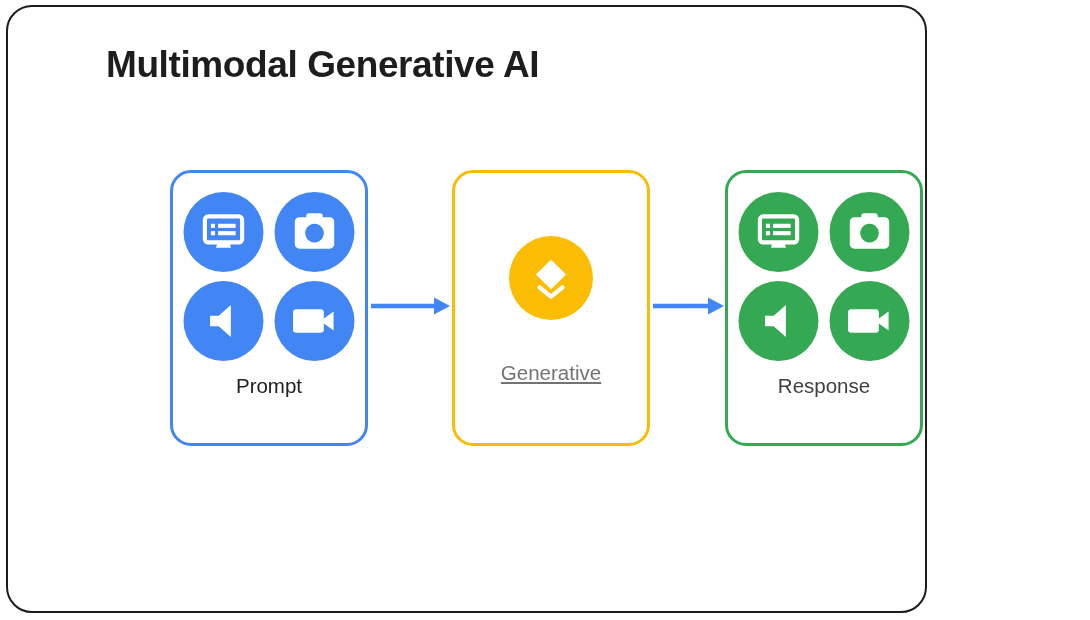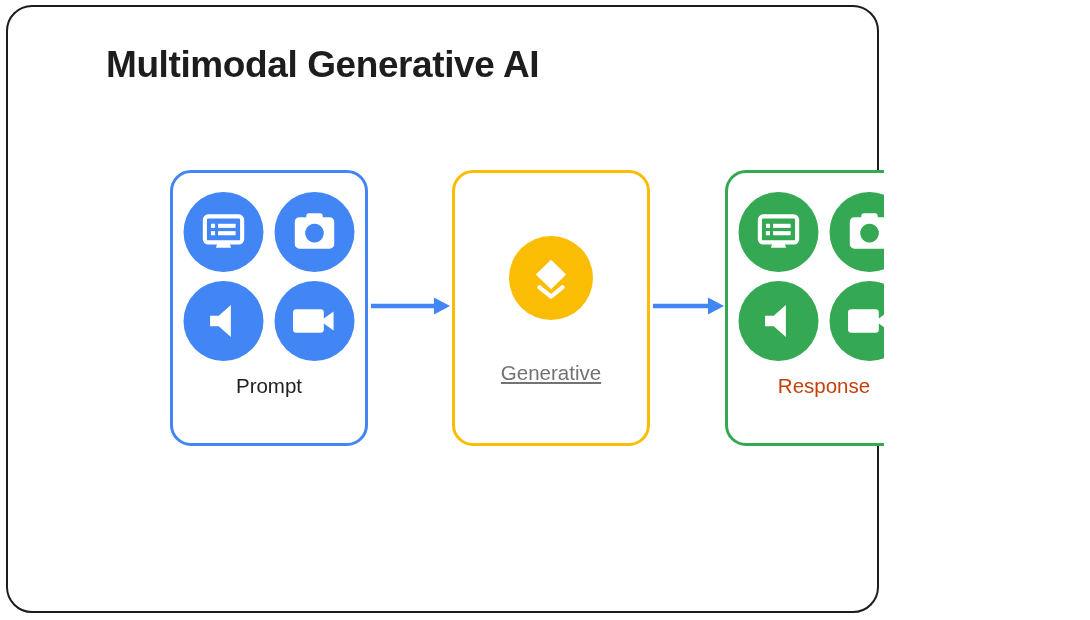--- a/index.html
+++ b/index.html
@@ -1,18 +1,18 @@
 <!DOCTYPE html>
 <html><head>
 <meta charset="utf-8">
 <style>
   html,body { margin:0; padding:0; background:#ffffff; }
   .canvas {
     position:relative; width:884px; height:620px; overflow:hidden;
-    font-family:"Liberation Sans","DejaVu Sans",sans-serif; background:#ffffff;
+    font-family:"Liberation Sans","DejaVu Sans",sans-serif; background:#ffffff;padding-left:48px;
   }
   .frame {
     position:absolute; left:6px; top:5px; right:5px; bottom:7px;
     border:2.5px solid #1c1c1c; border-radius:26px; pointer-events:none;
   }
   .title {
     position:absolute; left:106px; top:44px; margin:0;
     font-size:37px; font-weight:700; letter-spacing:-0.4px; color:#1d1d1f;
     white-space:nowrap;
   }
@@ -132,16 +132,16 @@
         <svg viewBox="0 0 24 24">
           <path class="icon-white" d="M5.8,9.6 H9.8 L15.4,4.6 V19.4 L9.8,14.4 H5.8 Z"></path>
         </svg>
       </div>
       <div class="tile" style="background-color: rgb(52, 168, 83);">
         <svg viewBox="0 0 24 24">
           <path class="icon-white" d="M3.6,6.6 H14.8 A1.5,1.5 0 0 1 16.3,8.1 V10.9 L20.8,7.6 V16.4 L16.3,13.1 V15.9 A1.5,1.5 0 0 1 14.8,17.4 H3.6 A1.5,1.5 0 0 1 2.1,15.9 V8.1 A1.5,1.5 0 0 1 3.6,6.6 Z"></path>
         </svg>
       </div>
     </div>
-    <div class="node-label" style="color: #c2410c;">Response</div>
+    <div class="node-label" style="color: #404040;">Response</div>
   </div>
 
 </div>
 
 </body></html>

